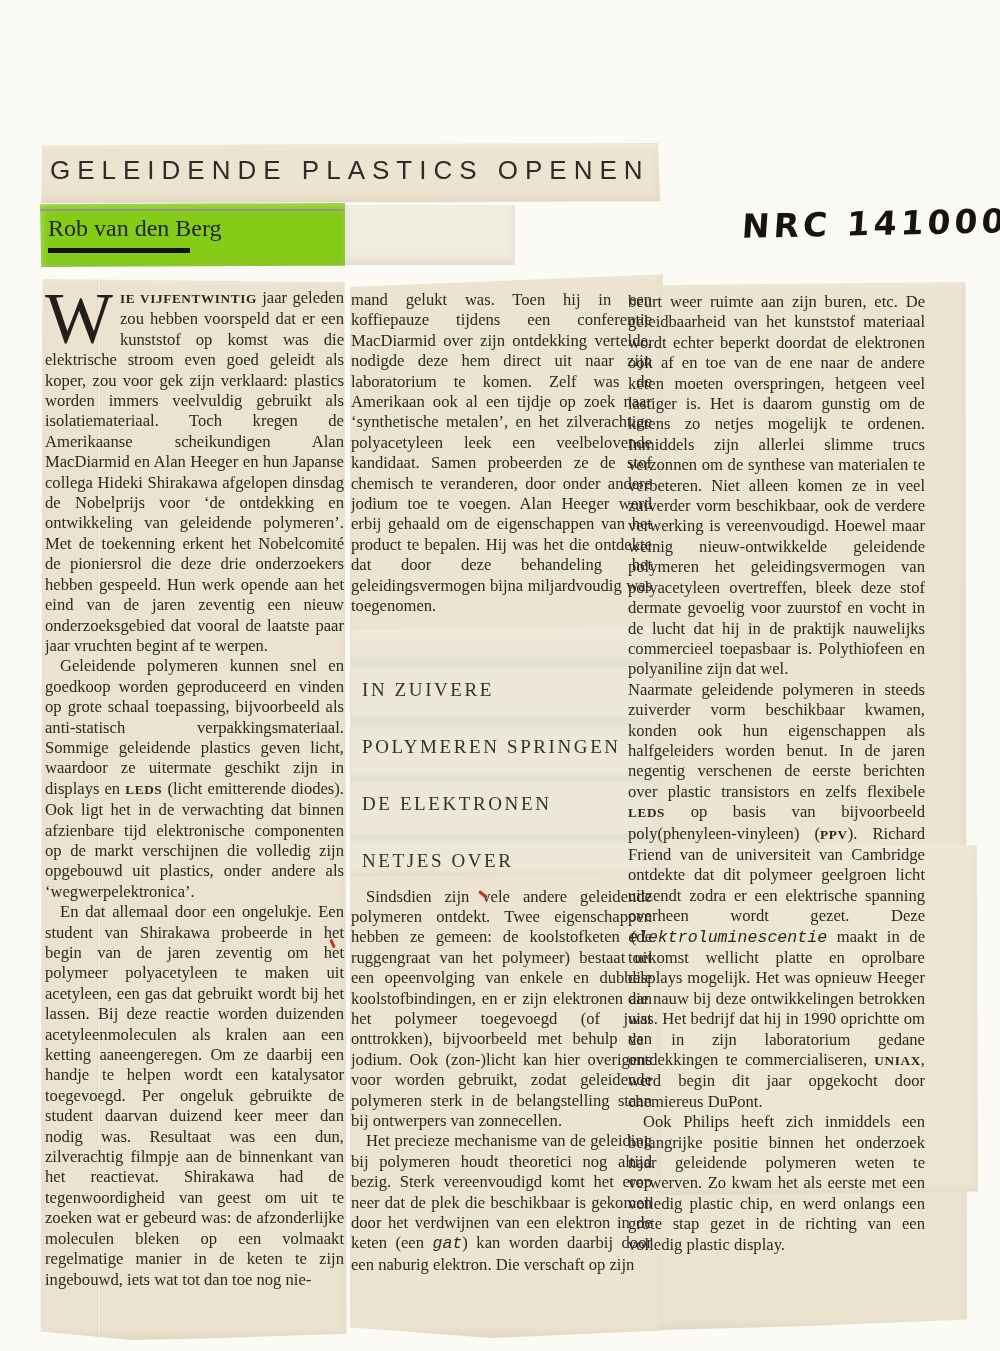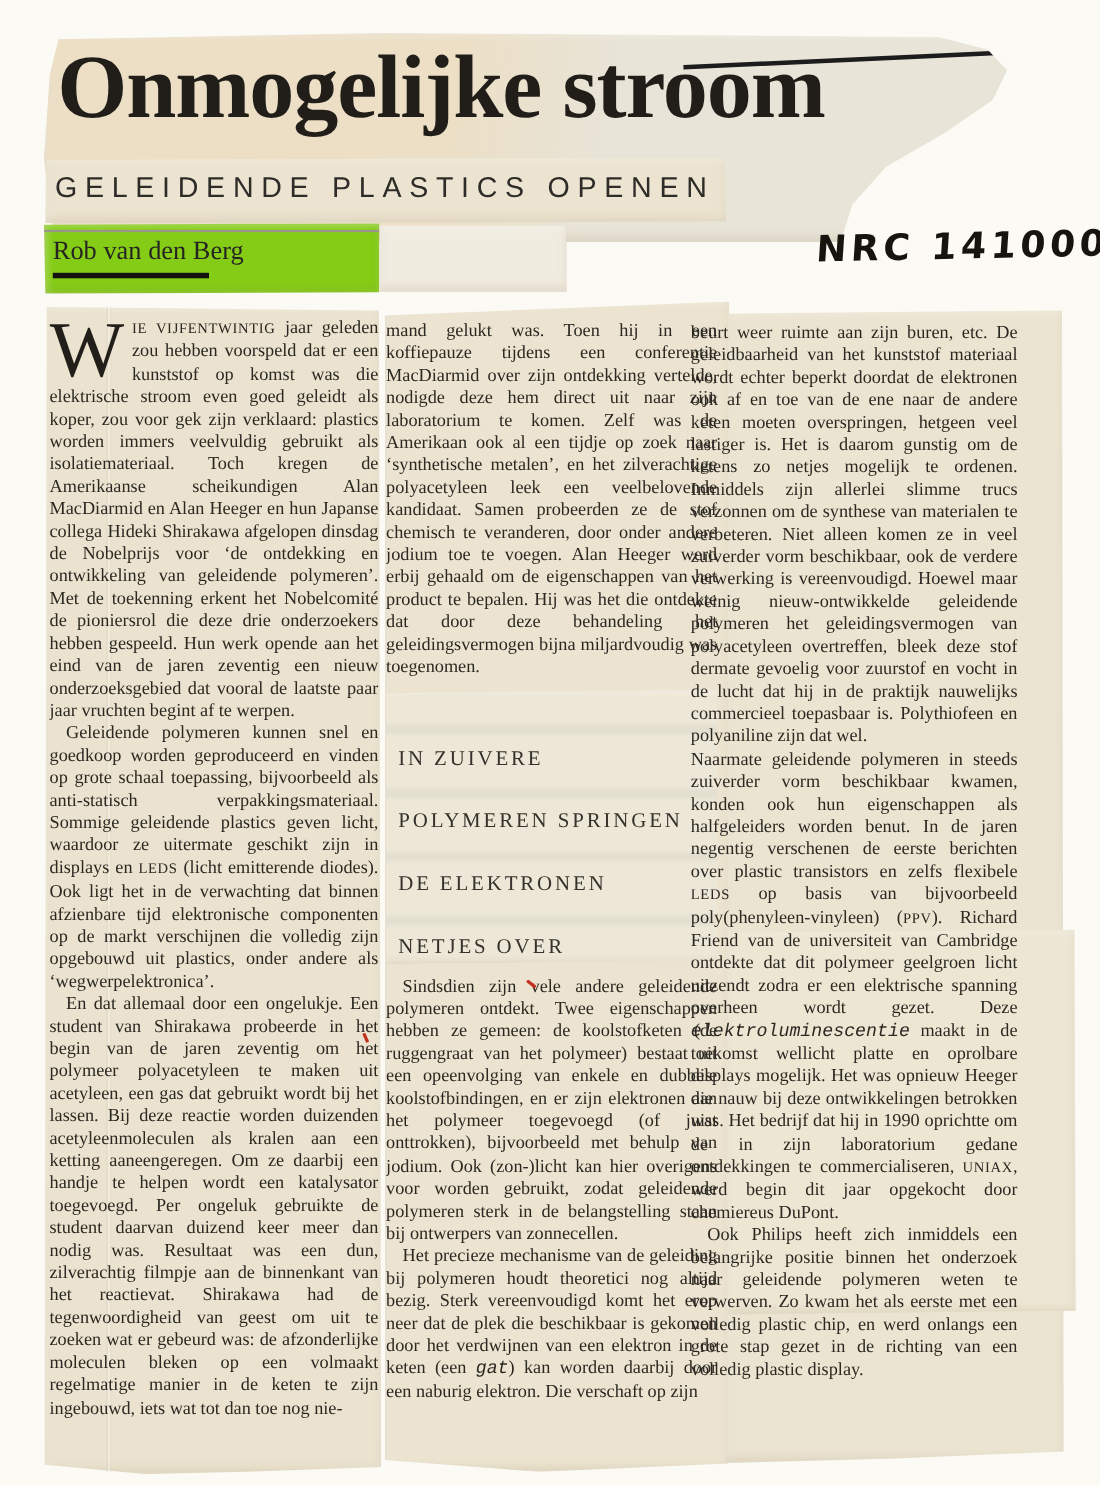--- a/index.html
+++ b/index.html
@@ -44,42 +44,38 @@
   .red-mark.m1{left:478px;top:893px;width:10px;height:3px;transform:rotate(38deg);}
   .red-mark.m2{left:331px;top:939px;width:3px;height:9px;transform:rotate(-24deg);}
   
   .coltext{position:absolute;font-size:16.6px;line-height:20.4px;text-align:justify;overflow:hidden;}
   .coltext-1{left:45px;top:288px;width:299px;height:1046px;}
   .coltext-2{left:351px;top:290px;width:301px;height:1042px;}
   .coltext-3{left:628px;top:292px;width:297px;height:1032px;}
   p.para{margin:0;text-indent:15px;}
   p.para.noindent{text-indent:0;}
   .dropcap{float:left;font-size:72px;line-height:55px;padding:3px 7px 0 0;color:#221f1a;}
-  .sc{font-size:.8em;letter-spacing:.6px;}
+  .sc{font-size:.8em;letter-spacing:.6px;font-weight:bold;}
   .it{font-style:italic;font-family:Liberation Mono, monospace;}
   .subhead{margin:7px 0 2px 16px;font-size:15.5px;font-weight:700;letter-spacing:3px;color:#1d1b17;}
   .pullquote{position:relative;height:216px;margin:10px -7px 10px -6px;padding:34px 0 0 17px;
       background-color:#ede7d7;
       box-shadow:inset 0 -3px 7px rgba(140,120,80,.15), inset 2px 2px 7px rgba(255,255,255,.4);
       filter:drop-shadow(1px 2px 2px rgba(100,90,60,.28));
       clip-path:polygon(.5% 1.5%,99.5% 0,100% 98.5%,0 100%);}
   .pq-line{font-size:19px;letter-spacing:2.6px;color:#36322b;line-height:57px;white-space:nowrap;}
   .ghost{position:absolute;left:0;top:0;right:0;bottom:0;pointer-events:none;opacity:.5;
       background:repeating-linear-gradient(0deg,transparent 0 36px,rgba(148,158,150,.22) 36px 44px,transparent 44px 58px);
       filter:blur(2px);}
 </style>
 </head>
 <body>
 
 <div class="page">
 
-  <div class="scrap header-clip">
-    <div class="black-rule-slant"></div>
-    <div class="main-title">Onmogelijke stroom</div>
-  </div>
 
   <div class="scrap subtitle-clip">
     <div class="subtitle">GELEIDENDE PLASTICS OPENEN WEG</div>
   </div>
 
   <div class="scrap byline-ext"></div>
   <div class="scrap byline-clip">
     <div class="thin-rule"></div>
     <div class="byline">Rob van den Berg</div>
     <div class="byline-under"></div>

